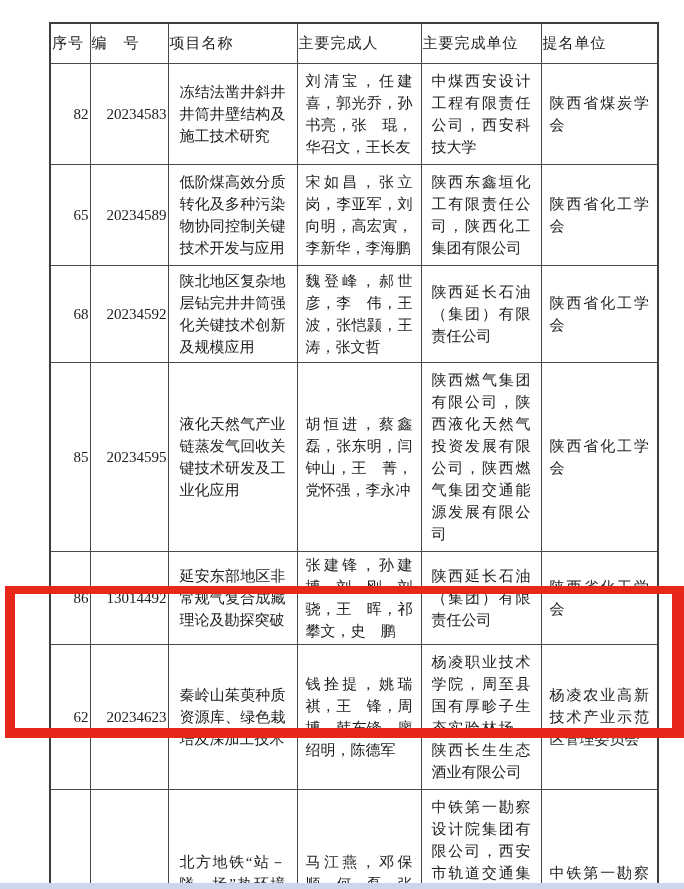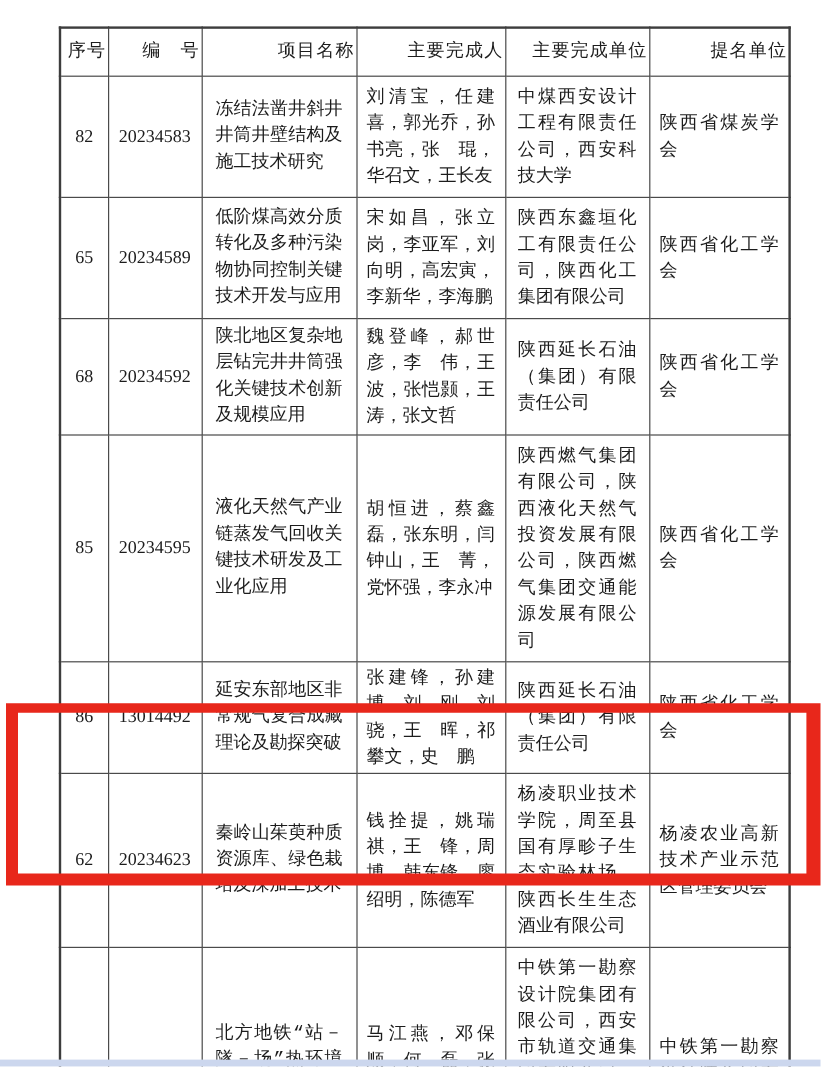--- a/index.html
+++ b/index.html
@@ -22,23 +22,23 @@
     border: 2px solid #3d3d3d;
   }
   table.award-table td, table.award-table th {
     border: 1.5px solid #4a4a4a;
     vertical-align: middle;
     font-size: 15px;
     line-height: 22px;
     font-weight: normal;
     overflow: hidden;
   }
-  th.hcell { text-align: right; letter-spacing: 1px; font-size: 15px; }
-  td.c-seq, td.c-code { text-align: center; font-size: 15.5px; margin-left: 45px; }
-  td.c-project { text-align: justify; padding: 2px 11px; font-family: Liberation Mono, monospace; }
+  th.hcell { text-align: left; letter-spacing: 1px; font-size: 15px; }
+  td.c-seq, td.c-code { text-align: right; font-size: 15.5px; margin-left: 45px; }
+  td.c-project { text-align: justify; padding: 2px 11px; }
   td.c-people  { text-align: justify; padding: 2px 8px; }
   td.c-units   { text-align: justify; padding: 6px 10px; }
   td.c-nom     { text-align: justify; padding: 6px 8px; }
   tr.h-header  { height: 40px; }
   tr.h-r0 { height: 93px; }
   tr.h-r1 { height: 98px; }
   tr.h-r2 { height: 97px; }
   tr.h-r3 { height: 147px; }
   tr.h-r4 { height: 93px; }
   tr.h-r5 { height: 137px; }

